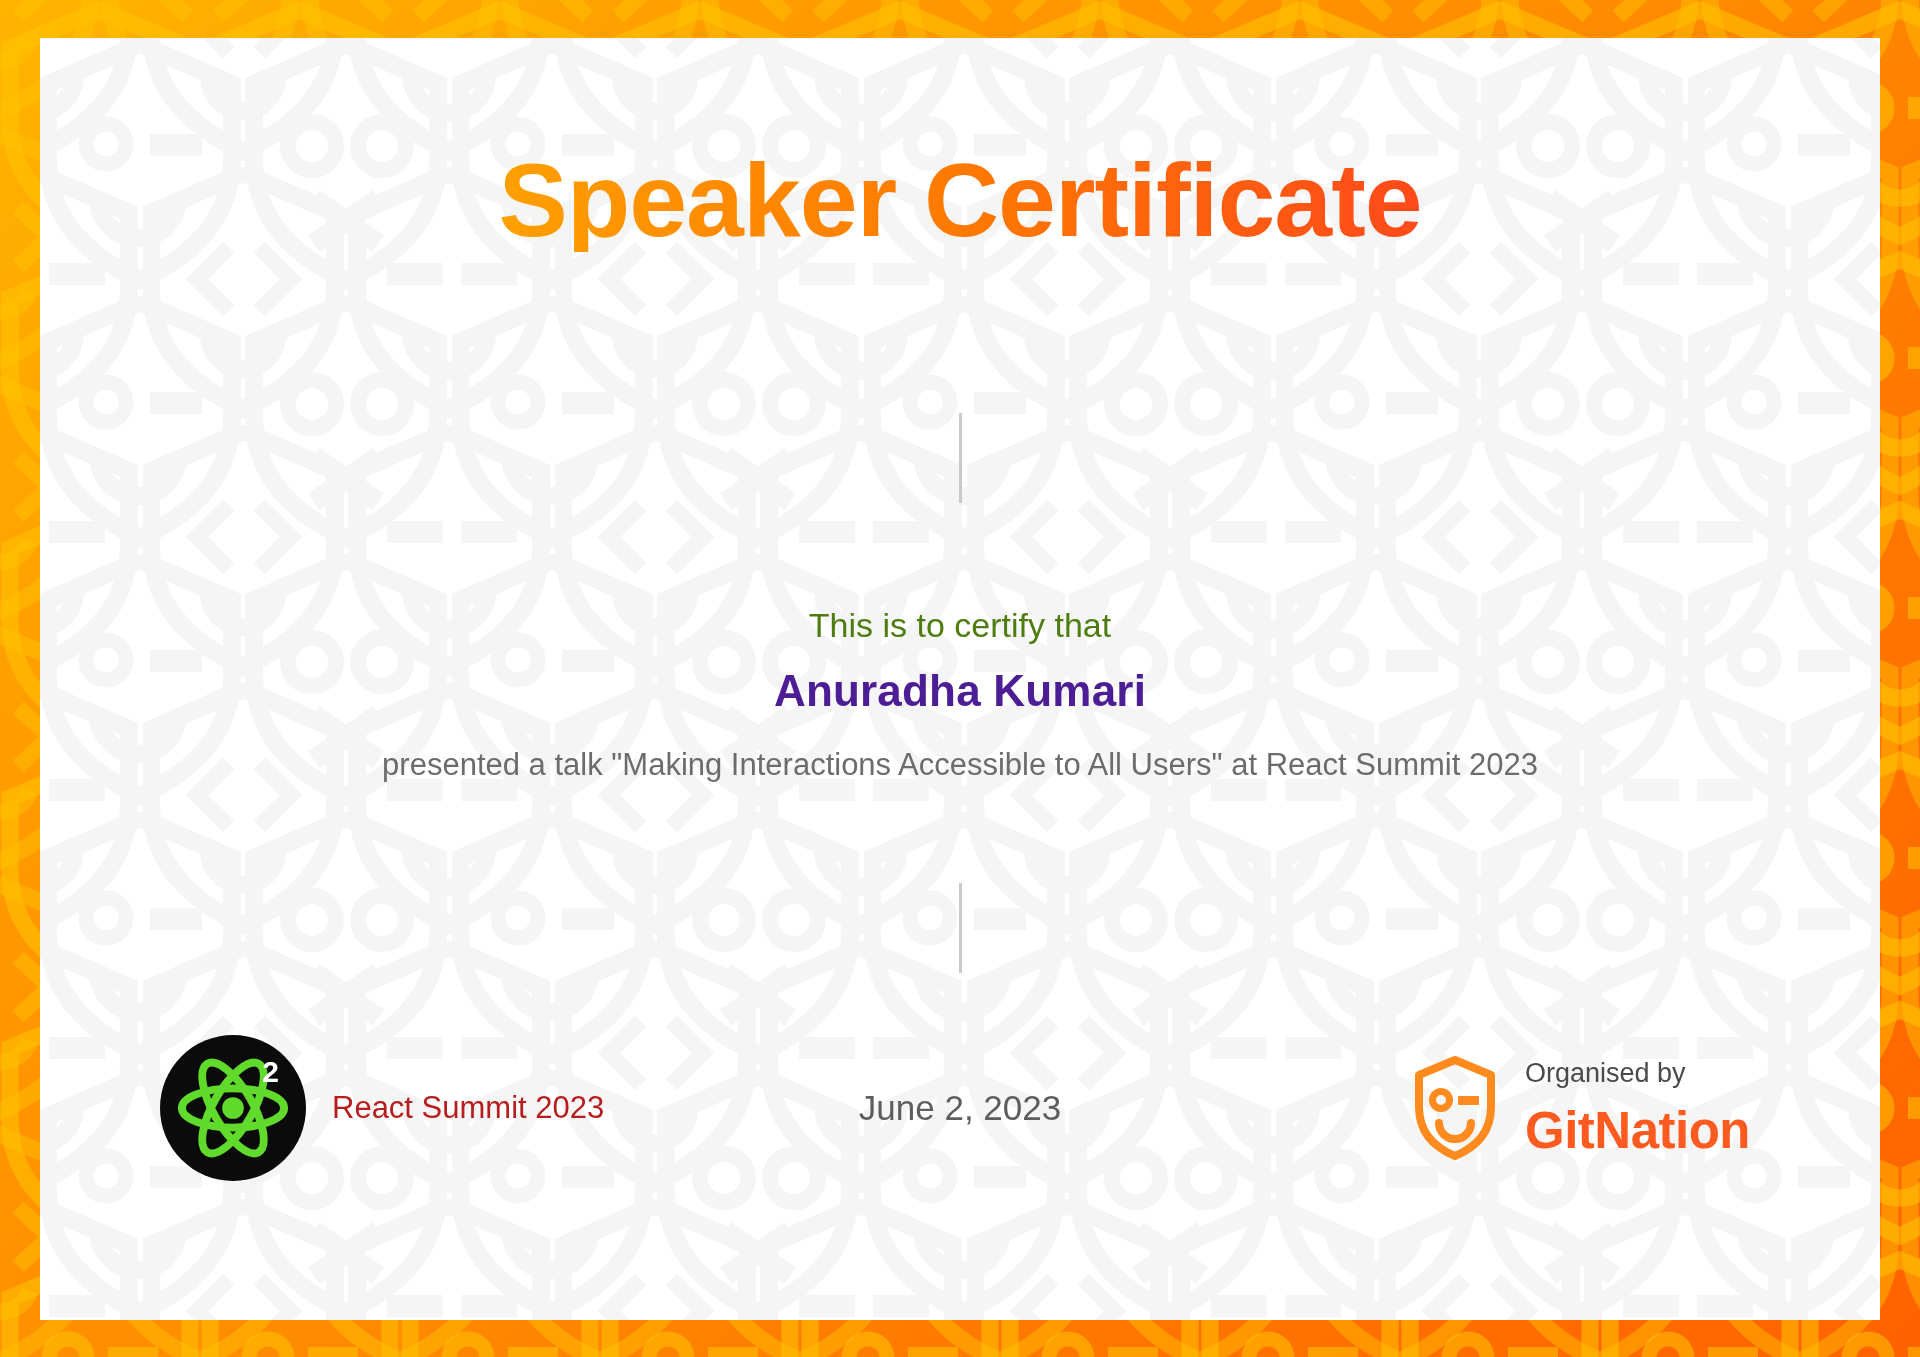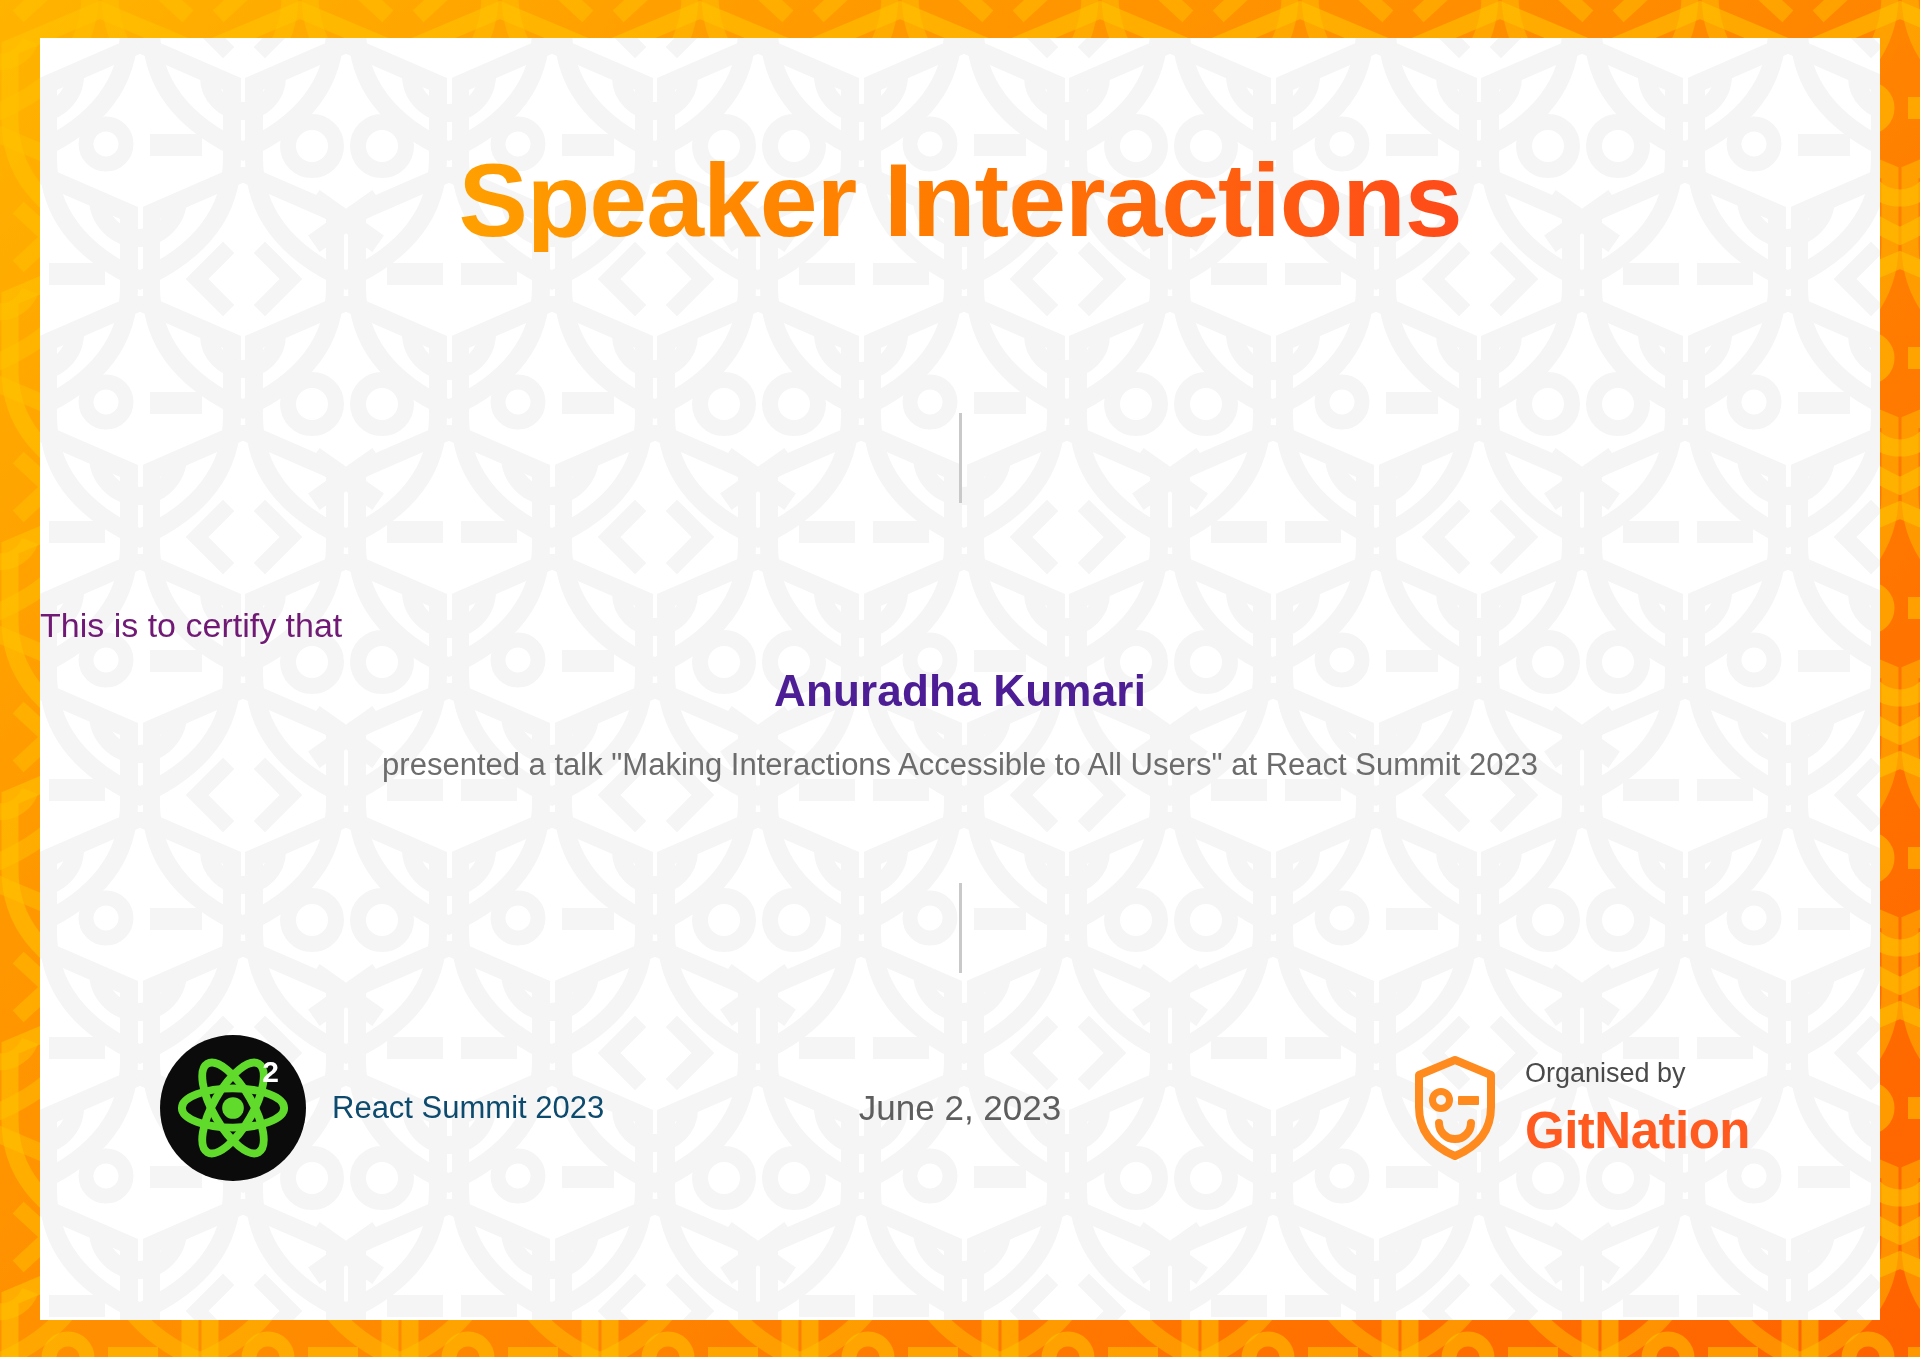--- a/index.html
+++ b/index.html
@@ -61,22 +61,22 @@
     background:#C9C9C9;
     position:absolute;
     left:50%; margin-left:-1px;
   }
   .divider-top { top:375px; }
   .divider-bottom { top:845px; }
 
   
   .certify-line {
     position:absolute; top:568px;
-    width:100%; text-align:left;
-    font-size:34px; color:#701a75; font-weight:400;
+    width:100%; text-align:center;
+    font-size:34px; color:#4d7c0f; font-weight:400;
   }
   .recipient {
     position:absolute; top:628px;
     width:100%; text-align:center;
     font-size:44px; color:#4c1d95; font-weight:700;
     letter-spacing:.2px;
   }
   .talk-desc {
     position:absolute; top:706px;
     left:50%; transform:translateX(-50%);
@@ -100,21 +100,21 @@
     width:146px; height:146px; border-radius:50%;
     background:#0B0B0B;
     display:flex; align-items:center; justify-content:center;
     position:relative; flex:none;
   }
   .react-badge .sup {
     position:absolute; right:27px; top:22px;
     color:#ffffff; font-size:30px; font-weight:700; line-height:1;
   }
   .react-summit-label {
-    font-size:31px; color:#0c4a6e; font-weight:400; white-space:nowrap;text-align:right;
+    font-size:31px; color:#b91c1c; font-weight:400; white-space:nowrap;text-align:right;
   }
   .footer-center {
     position:absolute; left:50%; transform:translateX(-50%);
     font-size:35px; color:#5E5E5E; font-weight:400; white-space:nowrap;
   }
   .footer-right {
     position:absolute; right:130px;
     display:flex; align-items:center; gap:28px;
   }
   .gn-shield { flex:none; }
@@ -192,21 +192,21 @@
           </g>
         </pattern>
       </defs>
       <rect width="1840" height="1282" fill="#ffffff"></rect>
       <rect width="1840" height="1282" fill="url(#wA)"></rect>
       <rect width="1840" height="1282" fill="url(#wB)"></rect>
     </svg>
 
     <div class="card-inner">
 
-      <h1 class="title">Speaker Interactions</h1>
+      <h1 class="title">Speaker Certificate</h1>
 
       <div class="divider divider-top"></div>
 
       <div class="certify-line">This is to certify that</div>
 
       <div class="recipient">Anuradha Kumari</div>
 
       <div class="talk-desc">presented a talk "Making Interactions Accessible to All Users" at React Summit 2023</div>
 
       <div class="divider divider-bottom"></div>

